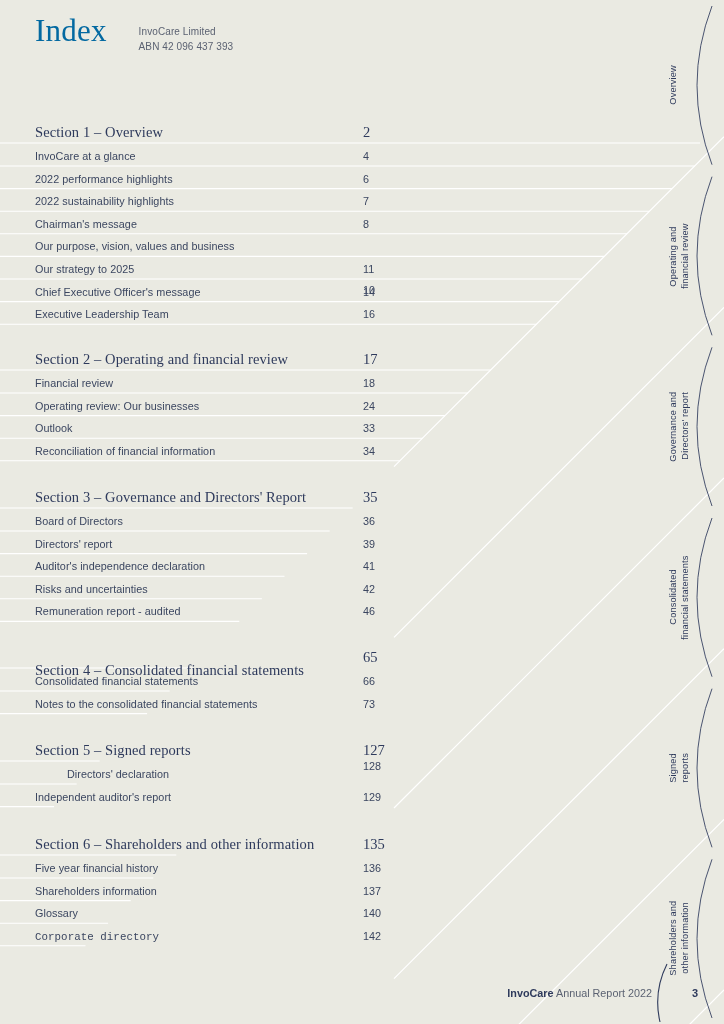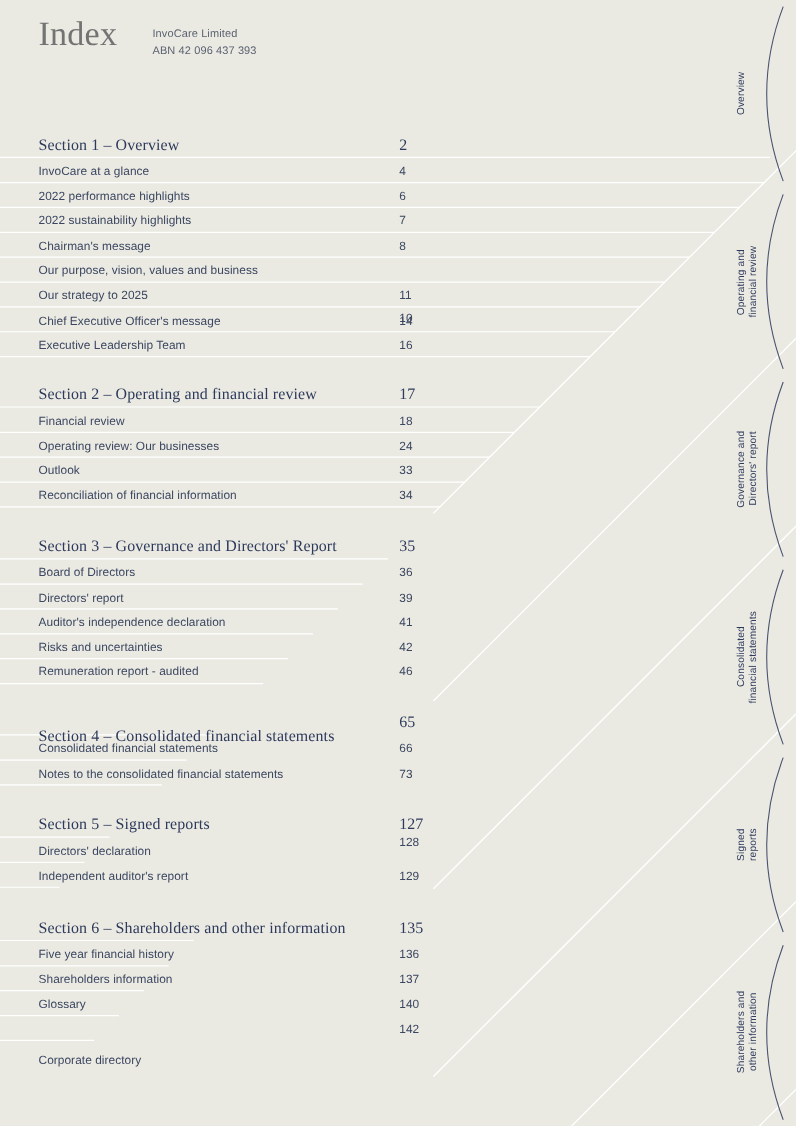--- a/index.html
+++ b/index.html
@@ -14,21 +14,21 @@
   .page{position:absolute;inset:0;overflow:hidden;}
 
   
   .bg-deco{position:absolute;inset:0;pointer-events:none;}
 
   
   .header{position:absolute;left:35px;top:14px;display:flex;align-items:flex-start;}
   .index-title{
     font-family:"Liberation Serif",serif;
     font-size:31px;line-height:34px;
-    color:#737373;font-weight:400;letter-spacing:.2px;
+    color:#0369a1;font-weight:400;letter-spacing:.2px;
   }
   .company{margin-left:32px;margin-top:10px;}
   .company div{
     font-size:10px;line-height:15px;color:#5b6272;letter-spacing:.1px;
   }
 
   
   .toc{position:absolute;left:0;top:0;width:724px;}
   .sec-head{
     position:absolute;left:35px;
@@ -171,33 +171,33 @@
       <div class="row-label" style="top: 605.4px;">Remuneration report - audited</div>
       <div class="row-pg" style="top: 605.4px;">46</div>
       <div class="sec-head" style="top: 649px; margin-top: 13px;">Section 4 – Consolidated financial statements</div>
       <div class="sec-head-pg" style="top: 649px;">65</div>
       <div class="row-label" style="top: 675px;">Consolidated financial statements</div>
       <div class="row-pg" style="top: 675px;">66</div>
       <div class="row-label" style="top: 697.6px;">Notes to the consolidated financial statements</div>
       <div class="row-pg" style="top: 697.6px;">73</div>
       <div class="sec-head" style="top: 742px;">Section 5 – Signed reports</div>
       <div class="sec-head-pg" style="top: 742px;">127</div>
-      <div class="row-label" style="top: 768px;">Directors' declaration</div>
+      <div class="row-label" style="top: 768px; margin-left: 32px;">Directors' declaration</div>
       <div class="row-pg" style="top: 760px; text-align: center;">128</div>
       <div class="row-label" style="top: 790.6px;">Independent auditor's report</div>
       <div class="row-pg" style="top: 790.6px;">129</div>
       <div class="sec-head" style="top: 836px;">Section 6 – Shareholders and other information</div>
       <div class="sec-head-pg" style="top: 836px;">135</div>
       <div class="row-label" style="top: 862px;">Five year financial history</div>
       <div class="row-pg" style="top: 862px;">136</div>
       <div class="row-label" style="top: 884.6px;">Shareholders information</div>
       <div class="row-pg" style="top: 884.6px;">137</div>
       <div class="row-label" style="top: 907.2px;">Glossary</div>
       <div class="row-pg" style="top: 907.2px;">140</div>
-      <div class="row-label" style="top: 958px;">Corporate directory</div>
+      <div class="row-label" style="top: 931px; font-family: Liberation Mono, monospace;">Corporate directory</div>
       <div class="row-pg" style="top: 929.8px;">142</div>
     </div>
 
   <div class="tabs" id="tabs">
     <svg width="64" height="1024" viewBox="0 0 64 1024" xmlns="http://www.w3.org/2000/svg" style="position:absolute;left:0;top:0;" id="tab-svg">
         <path d="M 52 6.0 Q 22 85.3 52 164.7" fill="none" stroke="#2e3a5c" stroke-width="1" opacity="0.85"></path>
         <path d="M 52 176.7 Q 22 256.0 52 335.3" fill="none" stroke="#2e3a5c" stroke-width="1" opacity="0.85"></path>
         <path d="M 52 347.3 Q 22 426.7 52 506.0" fill="none" stroke="#2e3a5c" stroke-width="1" opacity="0.85"></path>
         <path d="M 52 518.0 Q 22 597.3 52 676.7" fill="none" stroke="#2e3a5c" stroke-width="1" opacity="0.85"></path>
         <path d="M 52 688.7 Q 22 768.0 52 847.3" fill="none" stroke="#2e3a5c" stroke-width="1" opacity="0.85"></path>
@@ -209,14 +209,23 @@
       <div class="tab-label" style="top: 357.333px; height: 138.667px; left: 8px; width: 30px;">Governance and
 Directors' report</div>
       <div class="tab-label" style="top: 528px; height: 138.667px; left: 8px; width: 30px;">Consolidated
 financial statements</div>
       <div class="tab-label" style="top: 698.667px; height: 138.667px; left: 8px; width: 30px;">Signed
 reports</div>
       <div class="tab-label" style="top: 869.333px; height: 138.667px; left: 8px; width: 30px;">Shareholders and
 other information</div>
     </div>
 
+  <div class="footer">
+    <svg width="724" height="64" viewBox="0 0 724 64" xmlns="http://www.w3.org/2000/svg" style="position:absolute;left:0;top:0;">
+      <path d="M 667 4 Q 653 32 660 62" fill="none" stroke="#2e3a5c" stroke-width="1.1"></path>
+    </svg>
+    <div class="footer-text">
+      <b>InvoCare</b><span> Annual Report 2022</span>
+    </div>
+    <div class="footer-pg">3</div>
+  </div>
 
 </div>
 
 </body></html>

